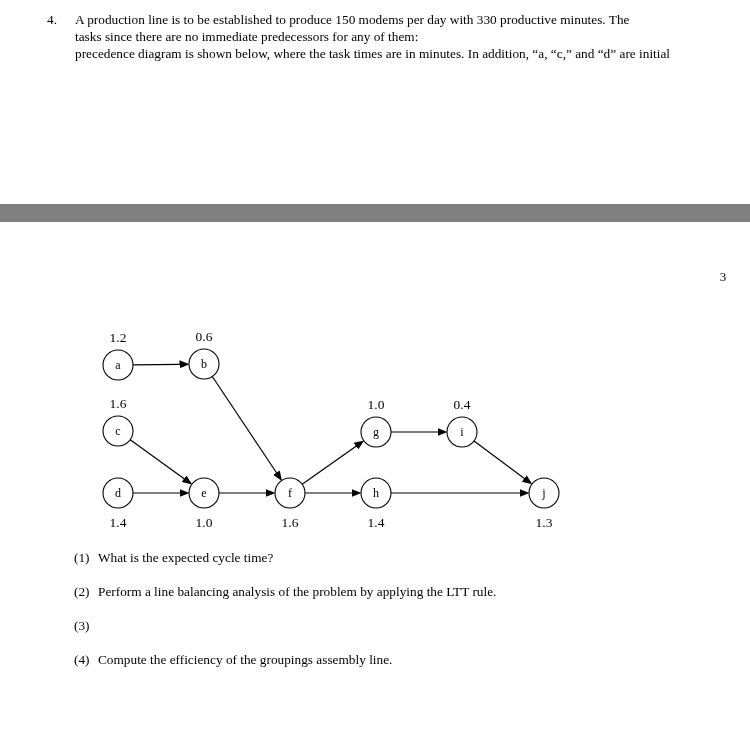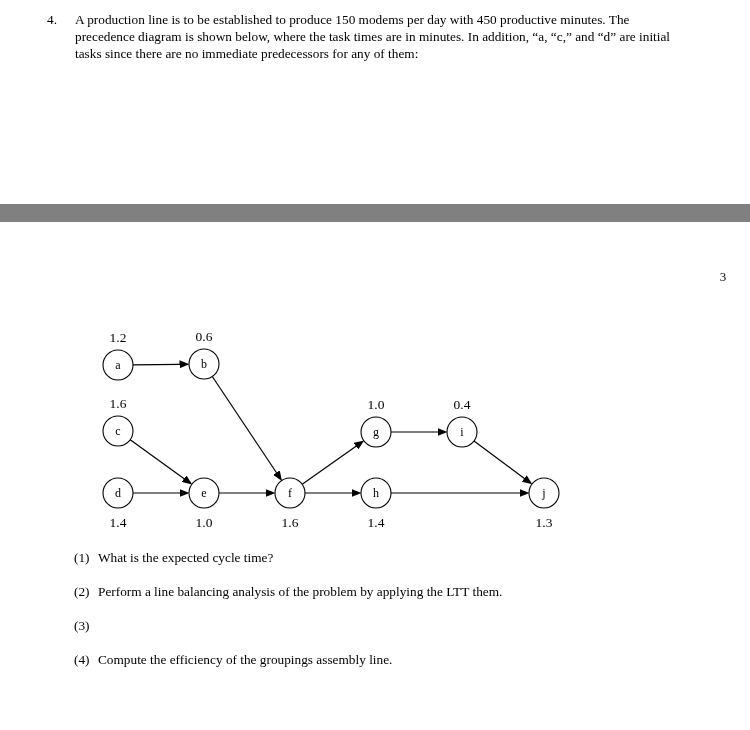--- a/index.html
+++ b/index.html
@@ -54,23 +54,23 @@
   }
   .question-row .num { width: 24px; flex: 0 0 24px; }
   .question-row .txt { white-space: nowrap; }
 </style>
 </head>
 <body>
 
 <div class="statement">
   <span class="q-number">4.</span>
   <span class="statement-lines">
-    <span>A production line is to be established to produce 150 modems per day with 450 productive minutes. The</span>
+    <span>A production line is to be established to produce 150 modems per day with 330 productive minutes. The</span>
+    <span>tasks since there are no immediate predecessors for any of them:</span>
     <span>precedence diagram is shown below, where the task times are in minutes. In addition, “a, “c,” and “d” are initial</span>
-    <span>tasks since there are no immediate predecessors for any of them:</span>
   </span>
 </div>
 
 <div class="divider" style="background-color: rgb(128, 128, 128);"></div>
 
 <div class="page-number">3</div>
 
 <svg class="diagram" width="750" height="730" viewBox="0 0 750 730">
   <defs>
     <marker id="arrow" markerUnits="userSpaceOnUse" markerWidth="10" markerHeight="8" viewBox="0 0 10 8" refX="0.5" refY="4" orient="auto">
@@ -139,21 +139,21 @@
     </g>
   </svg>
 
 <div class="questions">
   <div class="question-row">
     <span class="num">(1)</span>
     <span class="txt">What is the expected cycle time?</span>
   </div>
   <div class="question-row">
     <span class="num">(2)</span>
-    <span class="txt">Perform a line balancing analysis of the problem by applying the LTT them.</span>
+    <span class="txt">Perform a line balancing analysis of the problem by applying the LTT rule.</span>
   </div>
   <div class="question-row">
     <span class="num">(3)</span>
   </div>
   <div class="question-row">
     <span class="num">(4)</span>
     <span class="txt">Compute the efficiency of the groupings assembly line.</span>
   </div>
 </div>
 

